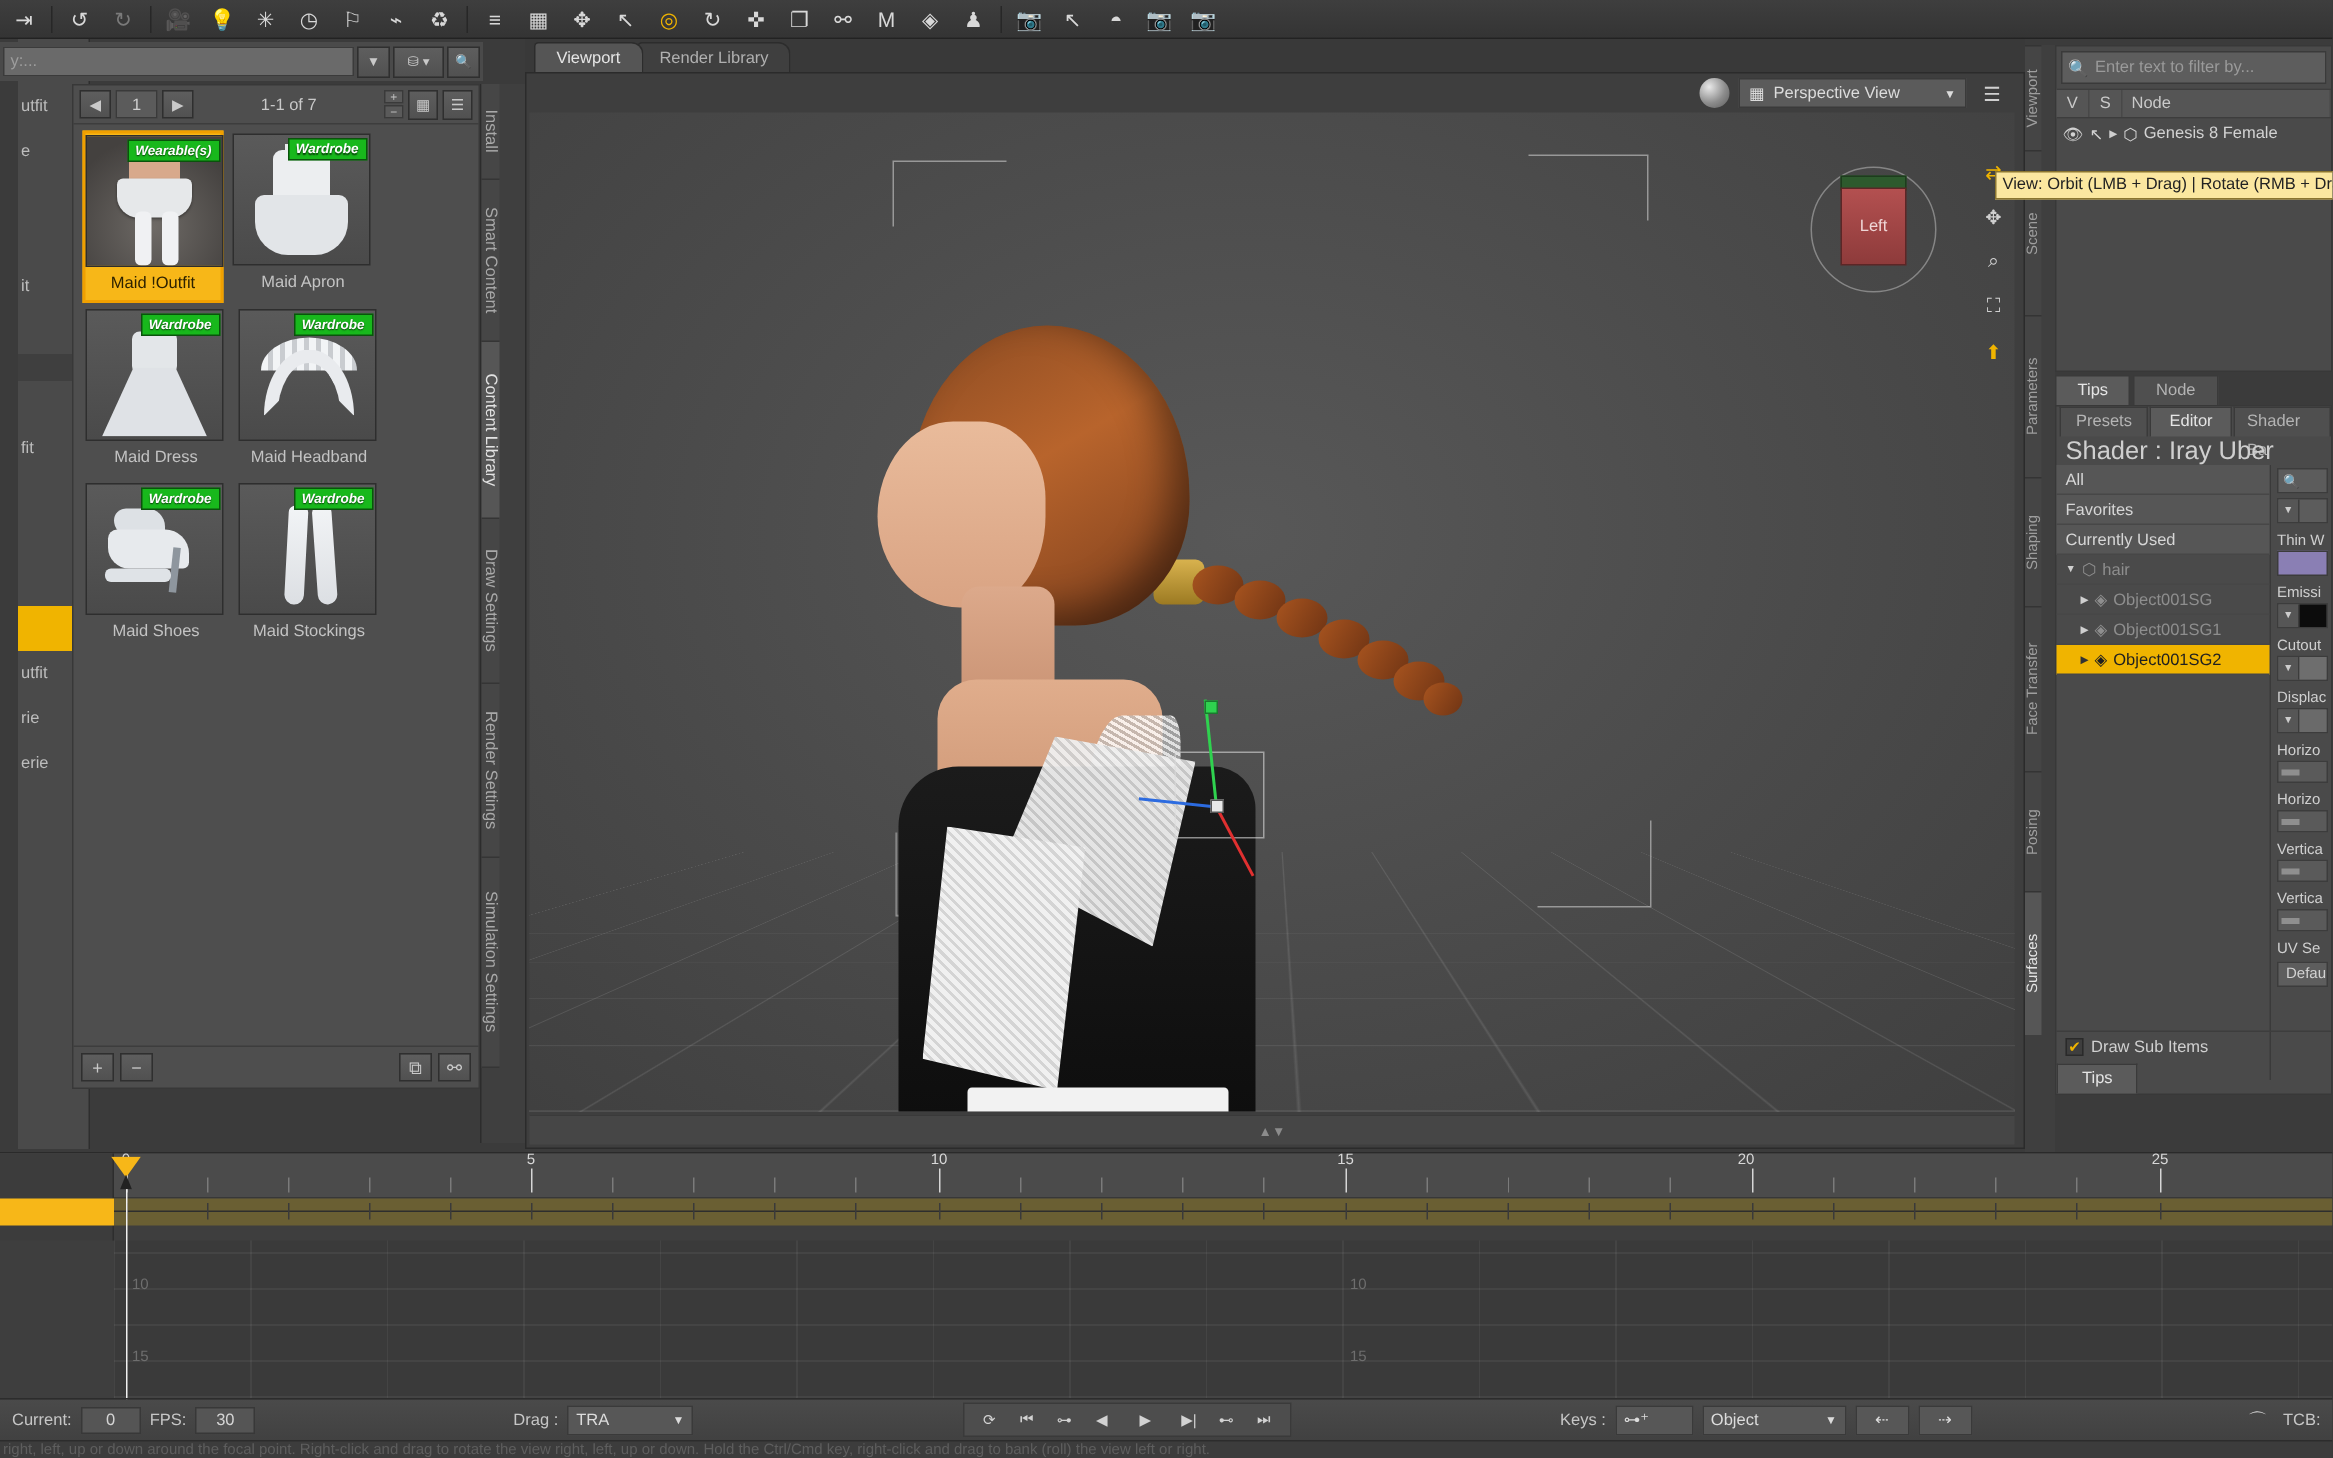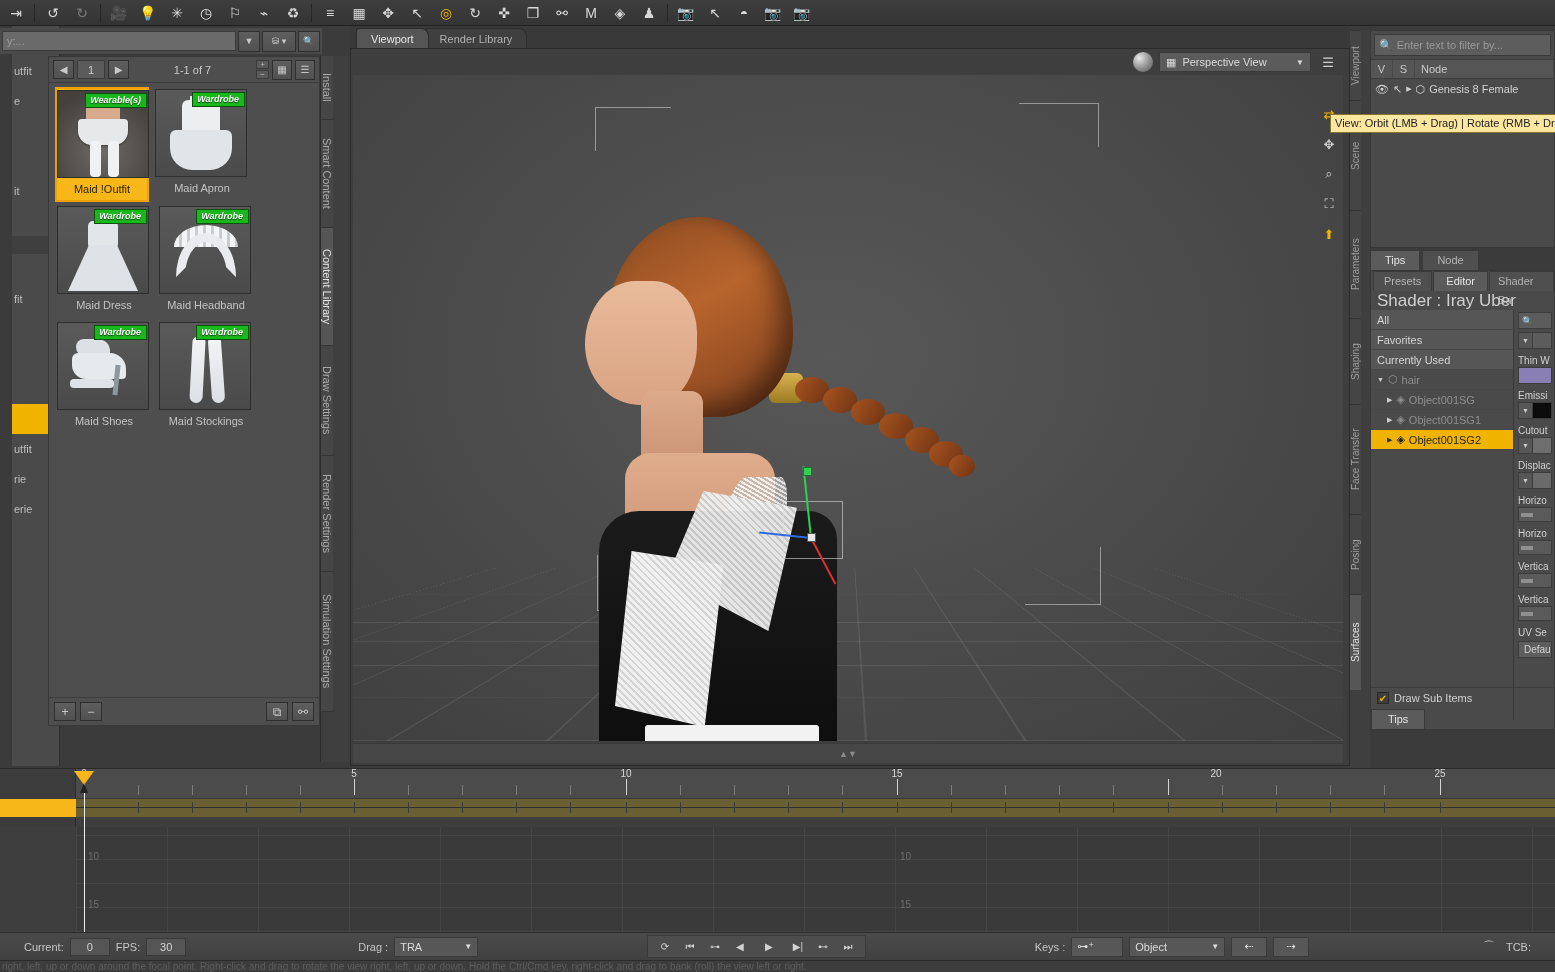--- a/index.html
+++ b/index.html
@@ -435,21 +435,21 @@
     background:#3a3a3a;
     background-image:
       repeating-linear-gradient(90deg, rgba(255,255,255,.05) 0 1px, transparent 1px 91px),
       repeating-linear-gradient(0deg, rgba(255,255,255,.05) 0 1px, transparent 1px 24px); }
   .glab { position:absolute; font-size:10px; color:#6e6e6e; }
 
   
   #bottombar {
     position:absolute; left:0; top:932px; width:1555px; height:28px;
     background: linear-gradient(#4a4a4a,#414141); border-top:1px solid #2c2c2c;
-    display:flex; align-items:center; gap:6px; padding:0 24px;justify-content:flex-end;
+    display:flex; align-items:center; gap:6px; padding:0 8px;justify-content:flex-end;
   }
   .bfield { height:18px; min-width:40px; background:#555;
     border:1px solid #383838; text-align:center; line-height:17px;
     font-size:11px; color:#d4d4d4; padding:0 6px; }
   .blab { font-size:11px; color:#c6c6c6; }
   .bsel { height:20px; min-width:84px; background:#575757;
     border:1px solid #3a3a3a; display:flex; align-items:center;
     justify-content:space-between; padding:0 5px; font-size:11px;
     color:#dcdcdc; cursor:pointer; }
   #transport { display:flex; gap:3px; align-items:center;
@@ -691,20 +691,25 @@
 
         <div id="gizmo">
           <div class="gz-cube" style="left:30px;top:26px"></div>
           <div class="gz-line" style="left:58px;top:62px;width:52px;background:#e03030;transform:rotate(62deg)"></div>
           <div class="gz-line" style="left:58px;top:62px;width:52px;background:#2c6be0;transform:rotate(186deg)"></div>
           <div class="gz-line" style="left:58px;top:62px;width:72px;background:#2fd24f;transform:rotate(-96deg)"></div>
           <div class="gz-handle" style="left:54px;top:58px"></div>
           <div class="gz-handle" style="left:50px;top:-8px;background:#2fd24f;border-color:#1a7a2e"></div>
         </div>
 
+        <div id="cube">
+          <div class="ring"></div>
+          <div class="top"></div>
+          <div class="face">Left</div>
+        </div>
 
         <div id="vpside">
           <div class="vico gold">⇄</div>
           <div class="vico">✥</div>
           <div class="vico">⌕</div>
           <div class="vico">⛶</div>
           <div class="vico gold">⬆</div>
         </div>
       </div>
 
@@ -865,21 +870,21 @@
         <div class="tick" style="left:734px"></div>
       <div class="tick" style="left:788px"></div>
         <div class="tick" style="left:842px"></div>
       <div class="tick maj" style="left:897px"></div>
       <div class="tlab" style="left:897px">15</div>
       <div class="tick" style="left:951px"></div>
         <div class="tick" style="left:1005px"></div>
       <div class="tick" style="left:1059px"></div>
         <div class="tick" style="left:1113px"></div>
       <div class="tick maj" style="left:1168px"></div>
-      <div class="tlab" style="left:1216px">20</div>
+      <div class="tlab" style="left:1164px">20</div>
       <div class="tick" style="left:1222px"></div>
         <div class="tick" style="left:1276px"></div>
       <div class="tick" style="left:1330px"></div>
         <div class="tick" style="left:1384px"></div>
       <div class="tick maj" style="left:1440px"></div>
       <div class="tlab" style="left:1440px">25</div>
     </div>
 
     <div id="tlleft"></div>
     <div id="tlyellow"></div>

